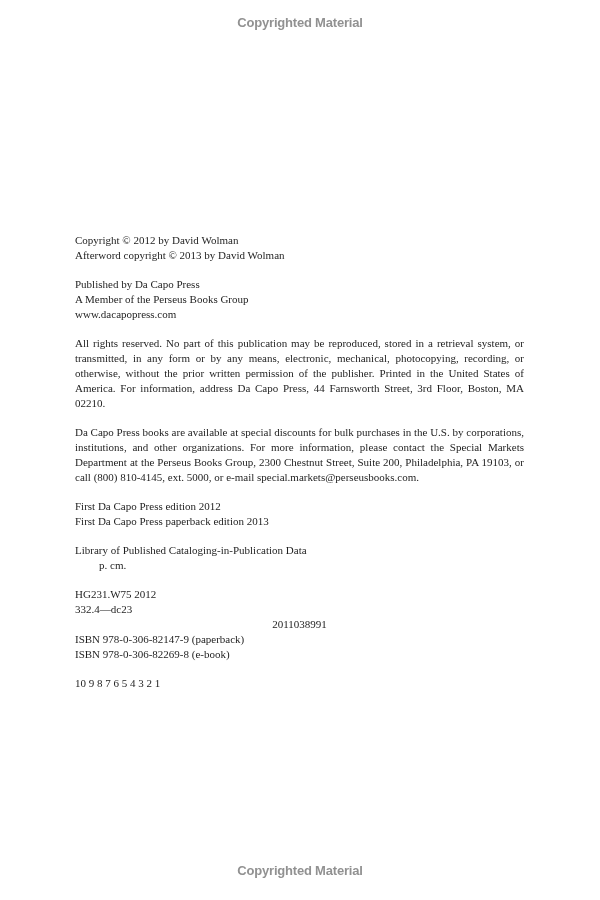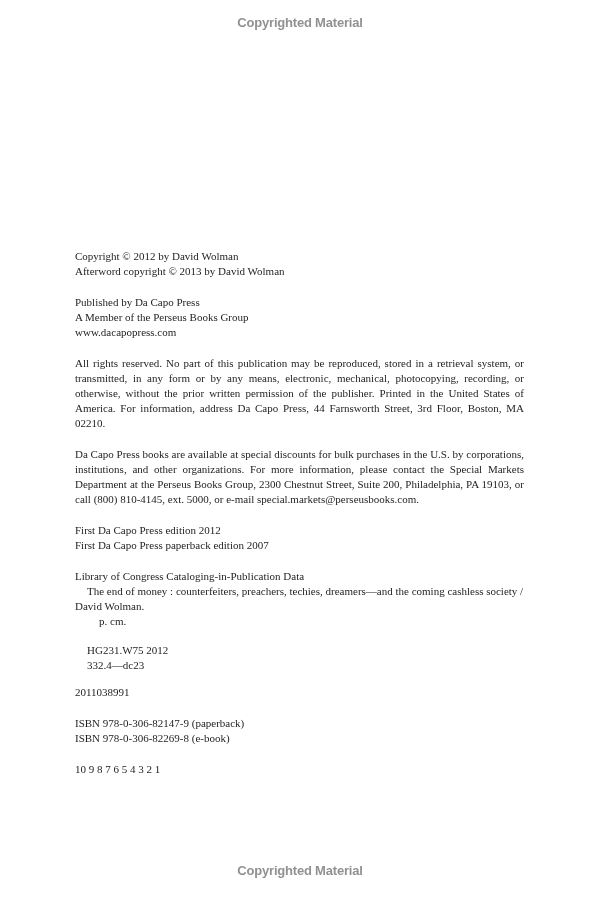--- a/index.html
+++ b/index.html
@@ -33,29 +33,29 @@
   .notice-top { top: 16px; }
   .notice-bottom { top: 864px; }
   .body-text {
     position: absolute;
     left: 75px;
     top: 233px;
     width: 449px;
     font-size: 11px;
     line-height: 15px;
   }
-  .block { margin: 16px 0 14px 0; }
-  .block-tight { margin: 12px; }
+  .block { margin: 0 0 14px 0; }
+  .block-tight { margin: 0; }
   .lines { white-space: pre-line; }
   .justify { text-align: justify; }
   .indent1 { text-indent: 12px; }
   .indent2 { text-indent: 24px; }
   .lccn {
     margin: 0;
-    text-align: left;
+    text-align: center;
   }
   p { margin: 0 0 14px 0; }
 </style>
 </head>
 <body>
 
 <div class="page">
 
   <div class="notice notice-top">Copyrighted Material</div>
 
@@ -67,25 +67,24 @@
     <div class="block lines">Published by Da Capo Press
 A Member of the Perseus Books Group
 www.dacapopress.com</div>
 
     <p class="block justify">All rights reserved. No part of this publication may be reproduced, stored in a retrieval system, or transmitted, in any form or by any means, electronic, mechanical, photocopying, recording, or otherwise, without the prior written permission of the publisher. Printed in the United States of America. For information, address Da Capo Press, 44 Farnsworth Street, 3rd Floor, Boston, MA 02210.</p>
 
     <p class="block justify">Da Capo Press books are available at special discounts for bulk purchases in the U.S. by corporations, institutions, and other organizations. For more information, please contact the Special Markets Department at the Perseus Books Group, 2300 Chestnut Street, Suite 200, Philadelphia, PA 19103, or call (800) 810-4145, ext. 5000, or e-mail special.markets@perseusbooks.com.</p>
 
 
     <div class="block lines">First Da Capo Press edition 2012
-First Da Capo Press paperback edition 2007</div>
+First Da Capo Press paperback edition 2013</div>
 
     <div class="block">
-      <div>Library of Congress Cataloging-in-Publication Data</div>
-      <div class="indent1">The end of money : counterfeiters, preachers, techies, dreamers—and the coming cashless society / David Wolman.</div>
+      <div>Library of Published Cataloging-in-Publication Data</div>
       <div class="indent2">p. cm.</div>
     </div>
 
     <div class="block-tight lines">HG231.W75 2012
 332.4—dc23</div>
 
     <div class="lccn">2011038991</div>
 
     <div class="block lines">ISBN 978-0-306-82147-9 (paperback)
 ISBN 978-0-306-82269-8 (e-book)</div>

